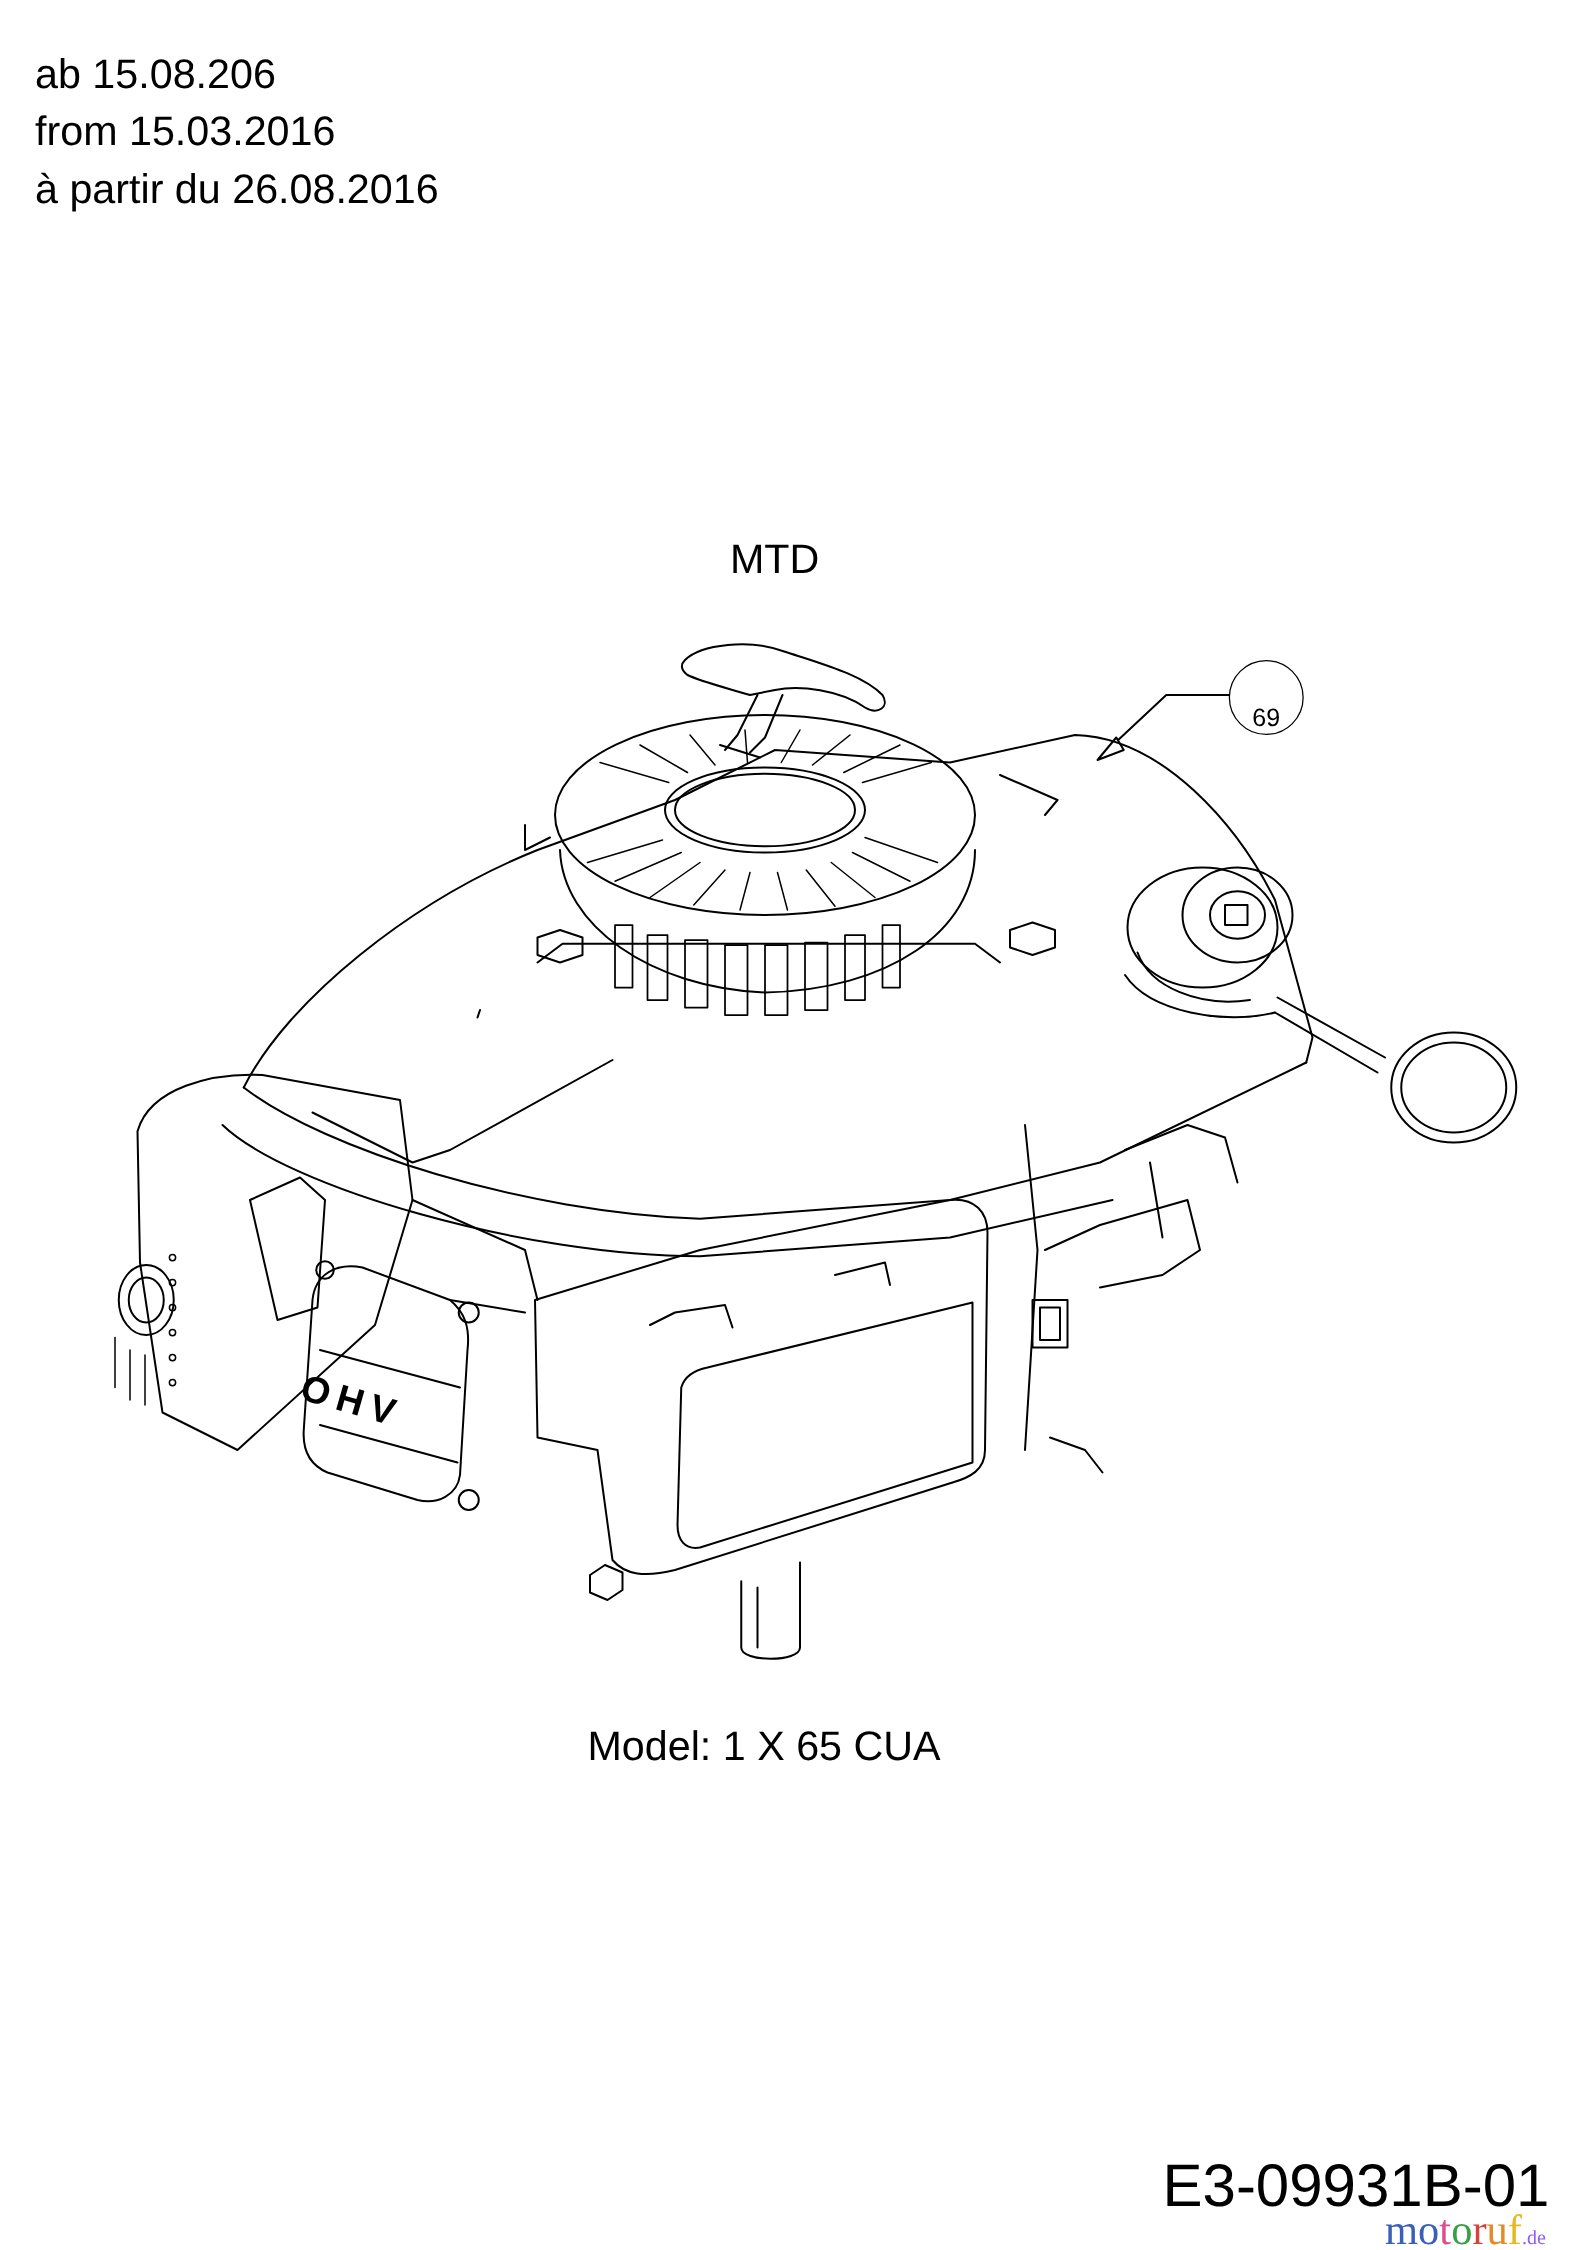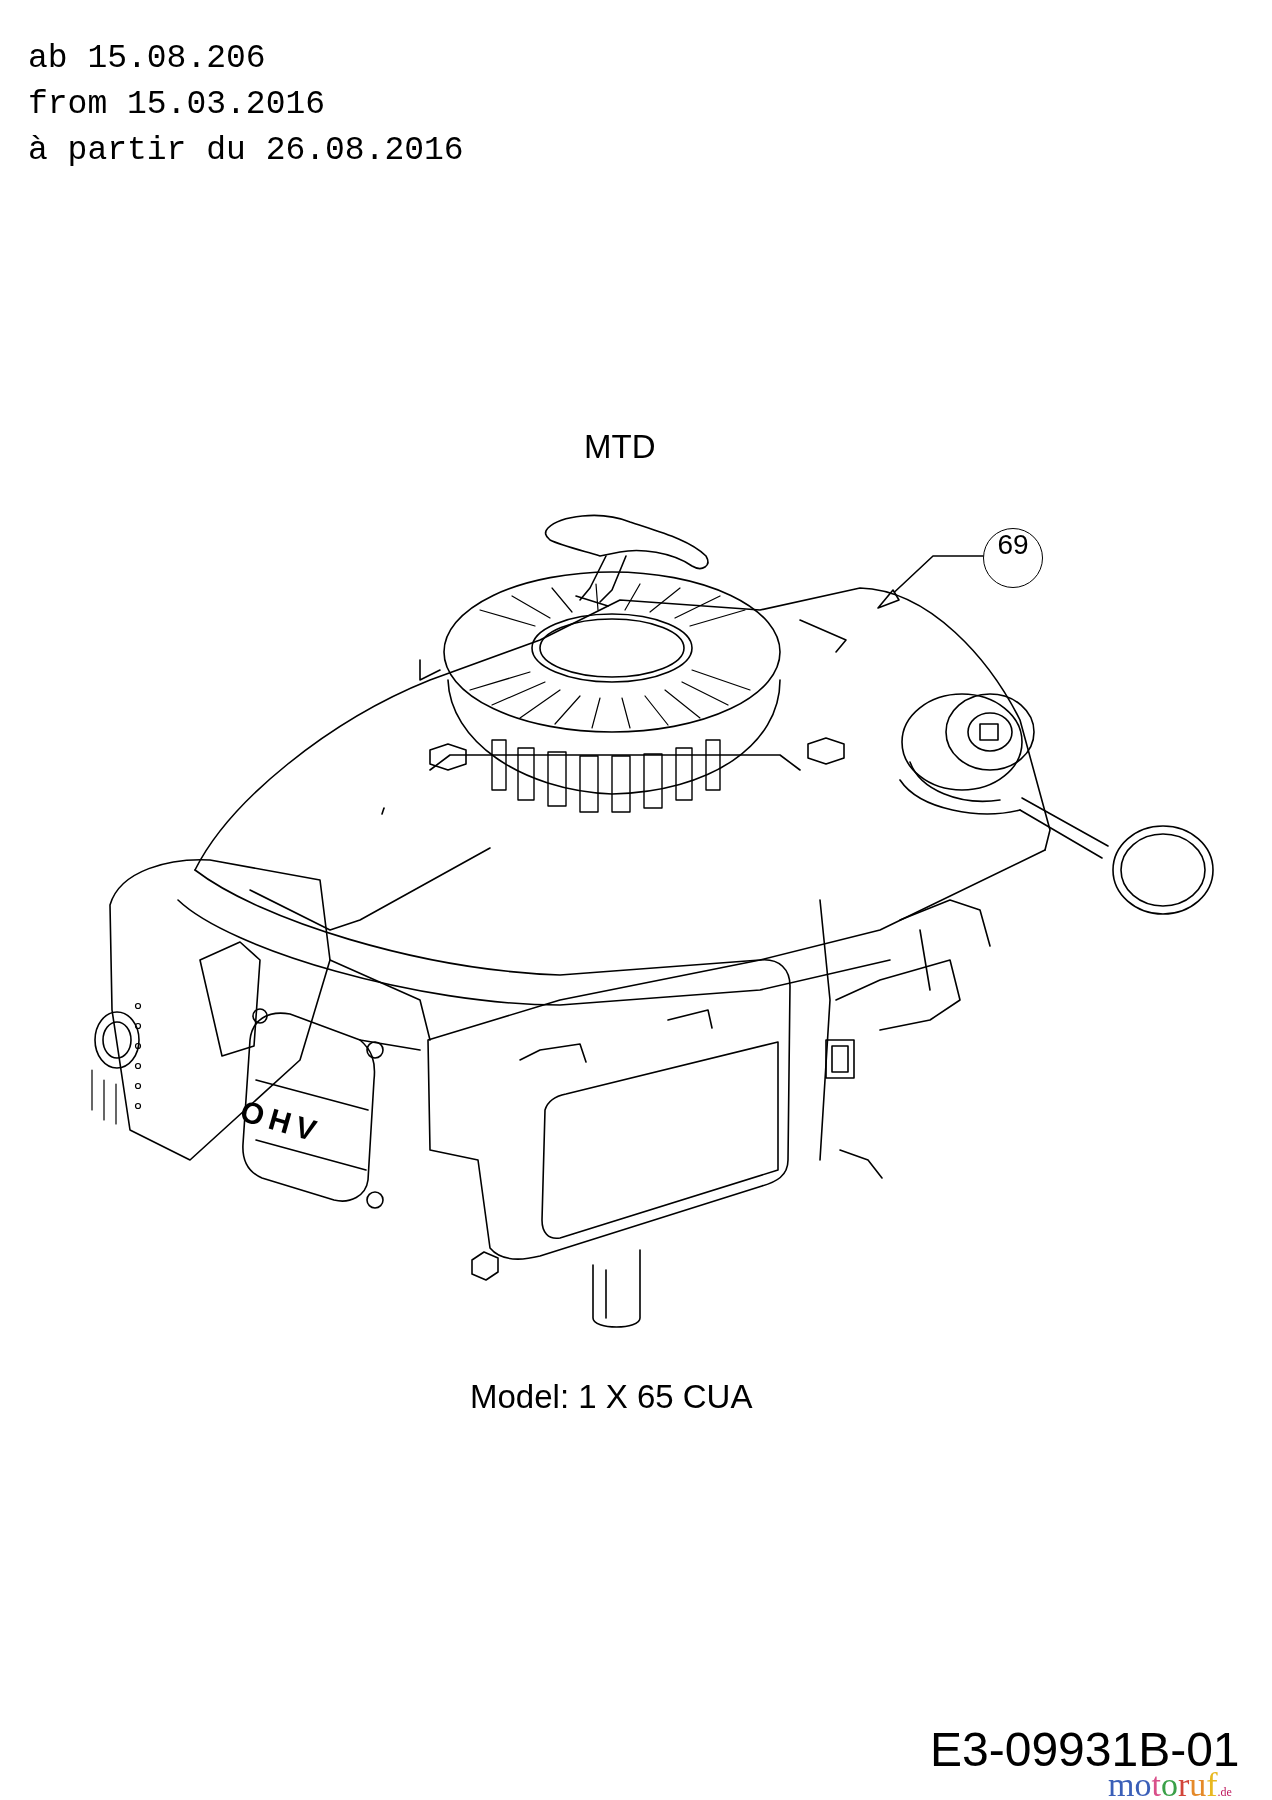--- a/index.html
+++ b/index.html
@@ -1,28 +1,28 @@
 <!DOCTYPE html>
 <html><head>
 <meta charset="utf-8">
 <style>
   html, body { margin:0; padding:0; background:#ffffff; }
   body { width:1272px; height:1800px; position:relative; overflow:hidden;
          font-family:"Liberation Sans", "DejaVu Sans", sans-serif; color:#000; }
   .header-lines { position:absolute; left:28px; top:36px; font-size:33px; line-height:46px; }
-  .header-lines div { white-space:nowrap;font-family:Liberation Mono, monospace; }
+  .header-lines div { white-space:nowrap; }
   .brand { position:absolute; left:584px; top:428px; font-size:33px; }
   .callout { position:absolute; left:983px; top:528px; width:60px; height:60px;
              border:1.5px solid #000; border-radius:50%; box-sizing:border-box;
-             display:flex; align-items:flex-start; justify-content:center; font-size:28px; }
+             display:flex; align-items:flex-end; justify-content:center; font-size:20px; }
   .model { position:absolute; left:470px; top:1378px; font-size:33px; white-space:nowrap; }
   .docnum { position:absolute; left:930px; top:1722px; font-size:48px; white-space:nowrap; letter-spacing:0px; }
   .watermark { position:absolute; left:1108px; top:1768px; font-family:"Liberation Serif", "DejaVu Serif", serif;
                font-size:34px; white-space:nowrap; line-height:1; }
-  .watermark .de { font-size:12px; color:#be185d; }
+  .watermark .de { font-size:16px; color:#8b5cf6; }
   svg.drawing { position:absolute; left:0; top:0; }
   svg.drawing * { vector-effect:non-scaling-stroke; }
 </style>
 </head>
 <body>
 
 <div class="header-lines">
   <div>ab 15.08.206</div>
   <div>from 15.03.2016</div>
   <div>à partir du 26.08.2016</div>

